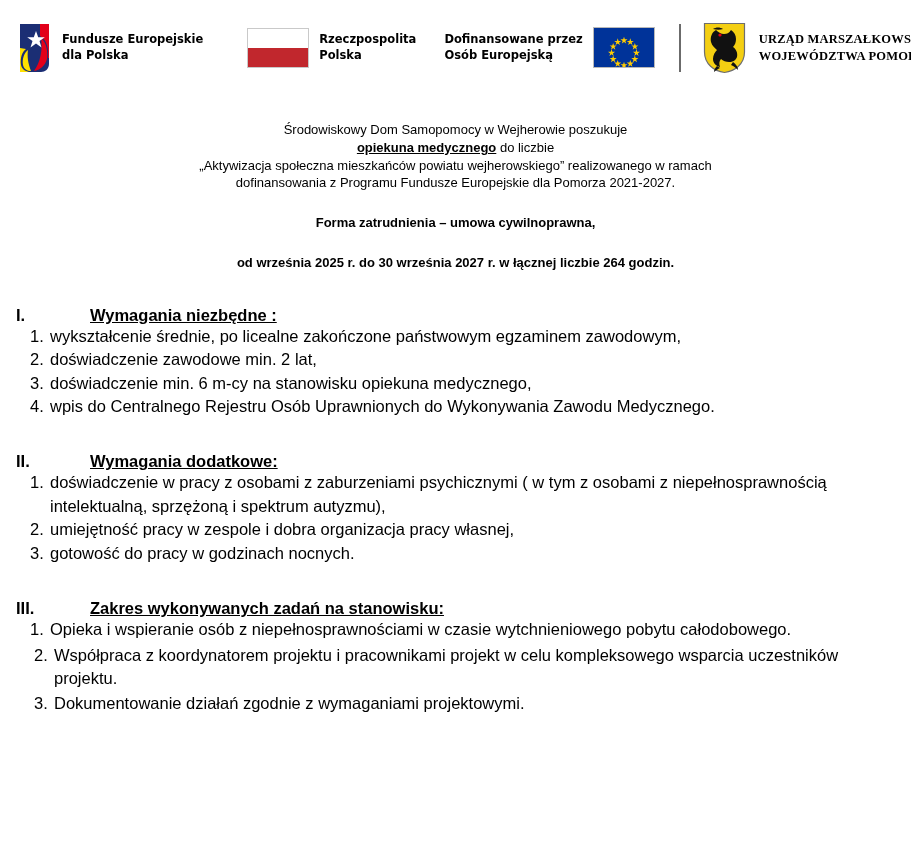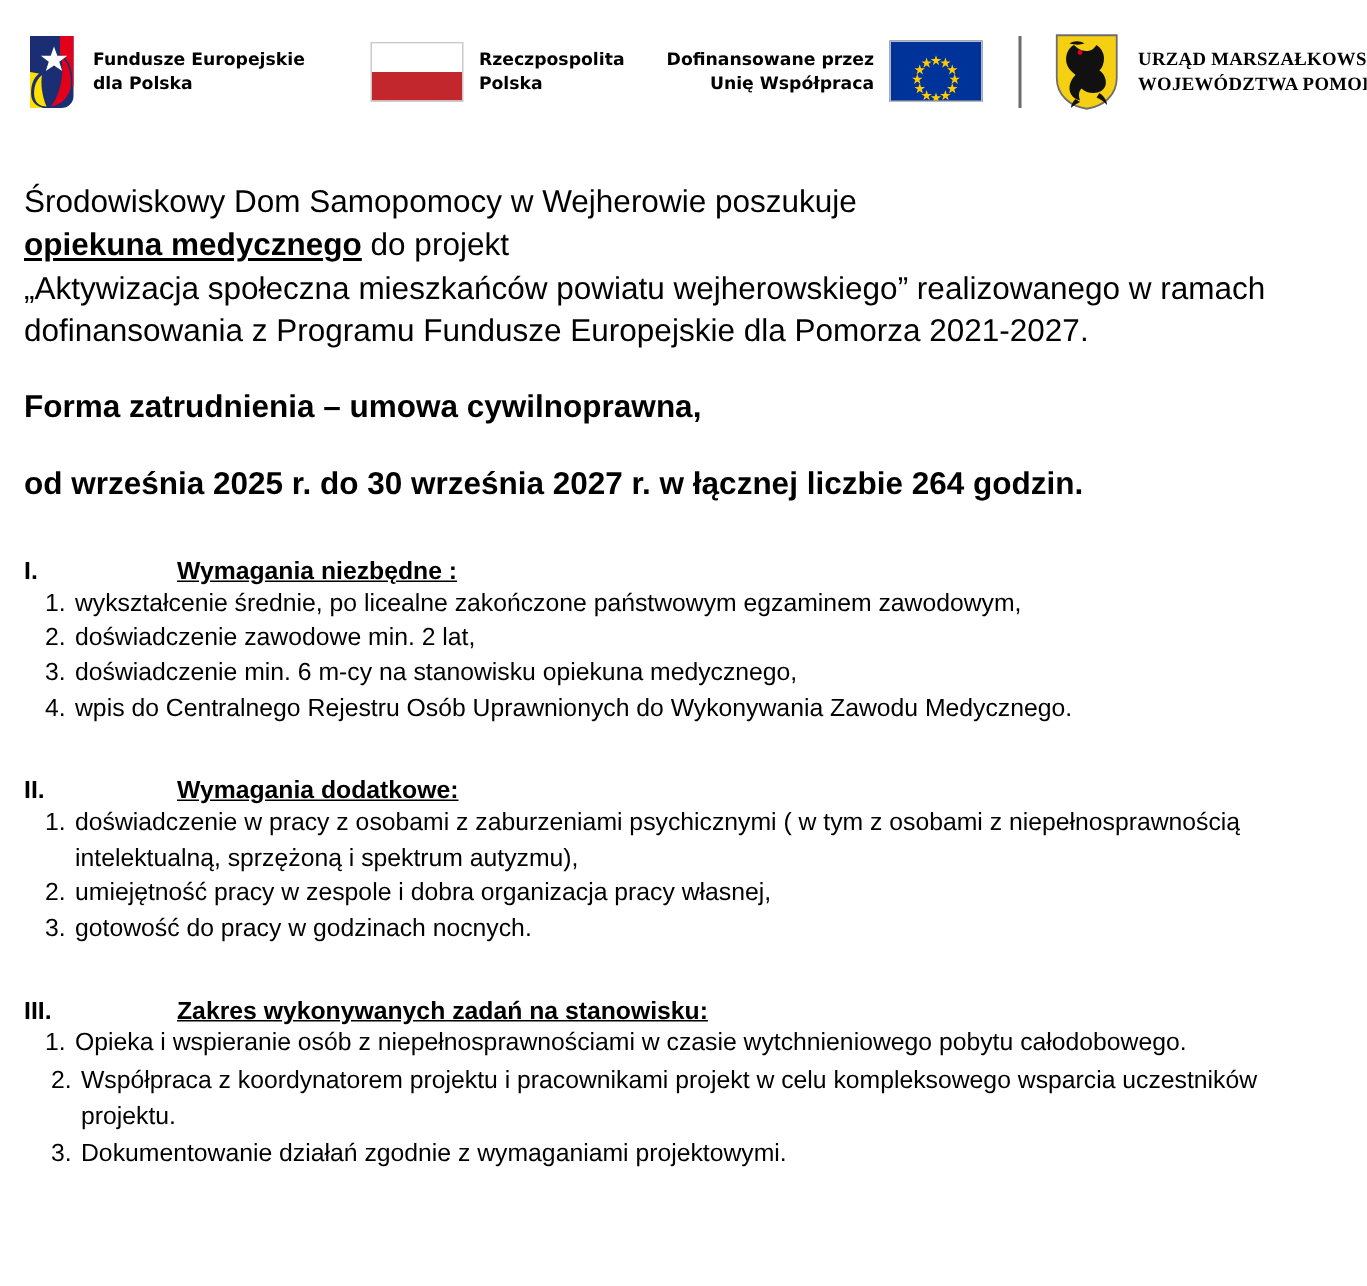--- a/index.html
+++ b/index.html
@@ -64,21 +64,20 @@
     line-height: 1.32;
     white-space: nowrap;
     font-family: "DejaVu Sans", sans-serif;
   }
 
   
   .eu-label {
     font-size: 11.5px;
     font-weight: bold;
     line-height: 1.32;
-    text-align: right;
     white-space: nowrap;
     margin-right: 10px;
     font-family: "DejaVu Sans", sans-serif;
   }
   .eu-flag {
     width: 62px;
     height: 41px;
     background: #003399;
     position: relative;
     flex: 0 0 auto;
@@ -109,22 +108,22 @@
     white-space: nowrap;
     font-family: "Liberation Serif", serif;
   }
 
   
   .doc {
     padding: 0 16px;
   }
 
   .title-block {
-    text-align: left;
-    font-size: 21px;
+    text-align: center;
+    font-size: 13px;
     line-height: 1.37;
     margin-top: 26px;
   }
   .title-block .ln { white-space: nowrap; }
   .bold { font-weight: bold; margin-top: 22px; }
   .ul { text-decoration: underline; }
 
   .section-head {
     display: flex;
     align-items: baseline;
@@ -132,21 +131,20 @@
     font-size: 16.5px;
     font-weight: bold;
   }
   .section-head .roman {
     width: 74px;
     flex: 0 0 auto;
     text-decoration: none;
   }
   .section-head .stitle {
     text-decoration: underline;
-    margin-left: 28px;
   }
 
   ol.reqlist {
     list-style: none;
     margin: 0;
     padding: 0;
     font-size: 16.5px;
     line-height: 1.42;
   }
   ol.reqlist li {
@@ -202,21 +200,21 @@
     </div>
     <div class="pl-label">
       <div>Rzeczpospolita</div>
       <div>Polska</div>
     </div>
   </div>
 
   <div class="logo-block" style="margin-left:28px;">
     <div class="eu-label">
       <div>Dofinansowane przez</div>
-      <div>Unię Współpraca</div>
+      <div>Osób Europejską</div>
     </div>
     <div class="eu-flag">
       <svg viewBox="0 0 62 41" width="60" height="39" aria-hidden="true">
         <g fill="#FFCC00">
           <polygon points="31,9.2 31.9,11.9 34.7,11.9 32.4,13.6 33.3,16.3 31,14.6 28.7,16.3 29.6,13.6 27.3,11.9 30.1,11.9"></polygon>
           <polygon points="37.6,10.9 38.5,13.6 41.3,13.6 39,15.3 39.9,18 37.6,16.3 35.3,18 36.2,15.3 33.9,13.6 36.7,13.6"></polygon>
           <polygon points="42.4,15.7 43.3,18.4 46.1,18.4 43.8,20.1 44.7,22.8 42.4,21.1 40.1,22.8 41,20.1 38.7,18.4 41.5,18.4"></polygon>
           <polygon points="44.1,22.3 45,25 47.8,25 45.5,26.7 46.4,29.4 44.1,27.7 41.8,29.4 42.7,26.7 40.4,25 43.2,25"></polygon>
           <polygon points="42.4,28.9 43.3,31.6 46.1,31.6 43.8,33.3 44.7,36 42.4,34.3 40.1,36 41,33.3 38.7,31.6 41.5,31.6"></polygon>
           <polygon points="37.6,33.7 38.5,36.4 41.3,36.4 39,38.1 39.9,40.8 37.6,39.1 35.3,40.8 36.2,38.1 33.9,36.4 36.7,36.4"></polygon>
@@ -252,21 +250,21 @@
       <div>URZĄD MARSZAŁKOWSKI</div>
       <div>WOJEWÓDZTWA POMORSKIEGO</div>
     </div>
   </div>
 </div>
 
 <div class="doc">
 
   <div class="title-block">
     <div class="ln">Środowiskowy Dom Samopomocy  w Wejherowie poszukuje</div>
-    <div class="ln"><span class="bold ul">opiekuna medycznego</span><span> do projekt</span></div>
+    <div class="ln"><span class="bold ul">opiekuna medycznego</span><span> do liczbie</span></div>
     <div class="ln">„Aktywizacja społeczna mieszkańców powiatu wejherowskiego” realizowanego w ramach</div>
     <div class="ln">dofinansowania z Programu Fundusze Europejskie dla Pomorza 2021-2027.</div>
     <div class="ln bold">Forma zatrudnienia – umowa cywilnoprawna,</div>
     <div class="ln bold">od września 2025 r. do 30 września  2027 r. w łącznej liczbie 264 godzin.</div>
   </div>
 
   <div class="section-head">
     <span class="roman">I.</span>
     <span class="stitle">Wymagania niezbędne :</span>
   </div>

